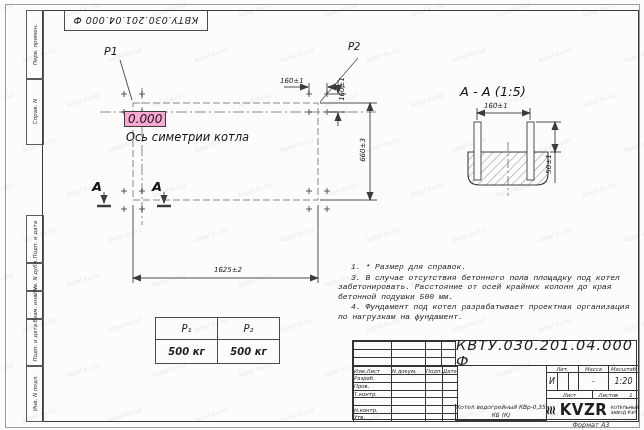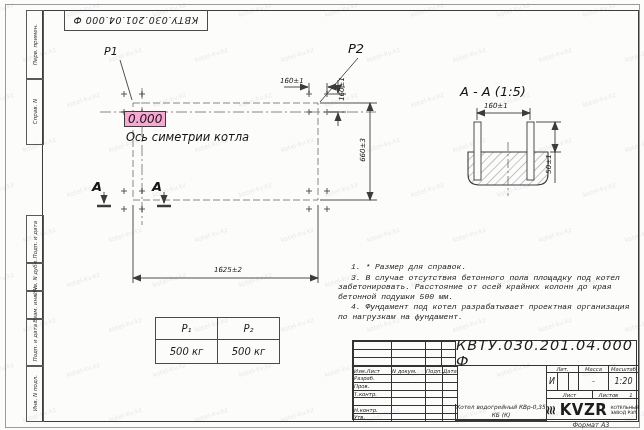--- a/index.html
+++ b/index.html
@@ -22,21 +22,21 @@
   .dim{font-size:7px;}
   .vtext{transform:rotate(-90deg);transform-origin:center;text-align:center;}
   #level-mark{border:1px solid #3c3c3c;background:#f9a8d4;padding:0 3px;font-size:12px;}
   
   #notes{left:338px;top:262px;width:298px;font-size:8px;line-height:1.2;font-style:italic;color:#222;}
   #notes p{margin:0 0 1px 0;text-indent:13px;font-family:Liberation Mono, monospace;}
   
   #load-table{left:155px;top:317px;border-collapse:collapse;}
   #load-table td{border:1px solid #4a4a4a;width:59px;text-align:center;font-style:italic;font-size:10px;}
   #load-table tr:first-child td{height:19px;}
-  #load-table tr:last-child td{height:21px;}
+  #load-table tr:last-child td{height:21px;font-weight:bold;}
   
   #title-block{left:352px;top:340px;width:285px;height:80px;border:1.2px solid #333;box-sizing:border-box;font-style:italic;}
   #title-block .cell{position:absolute;box-sizing:border-box;border-left:1px solid #333;border-bottom:1px solid #333;}
   table.grid{border-collapse:collapse;table-layout:fixed;}
   table.grid td{border:1px solid #333;padding:0;font-size:5.3px;font-style:italic;overflow:hidden;white-space:nowrap;color:#222;}
   #doc-cell{left:102px;top:0;width:183px;height:25px;display:flex;align-items:center;justify-content:center;
     font-size:14.5px;letter-spacing:1px;}
   #name-cell{left:102px;top:25px;width:91px;height:38px;display:flex;align-items:center;justify-content:center;
     text-align:center;font-size:9.5px;line-height:1.25;}
   #product-cell{left:102px;top:63px;width:91px;height:17px;display:flex;align-items:center;justify-content:center;
@@ -238,21 +238,21 @@
       <line x1="530" y1="120" x2="530" y2="108"></line>
       <line x1="477" y1="113" x2="530" y2="113" marker-start="url(#arr)" marker-end="url(#arr)"></line>
       <line x1="536" y1="122" x2="561" y2="122"></line>
       <line x1="550" y1="152" x2="561" y2="152"></line>
       <line x1="555" y1="122" x2="555" y2="152" marker-start="url(#arr)" marker-end="url(#arr)"></line>
       <line x1="555" y1="152" x2="555" y2="183"></line>
     </g>
   </svg>
 
   <div class="abs lbl" style="left:104px;top:45px;font-size:11px;">P1</div>
-  <div class="abs lbl" style="left:348px;top:41px;font-size:13px;">P2</div>
+  <div class="abs lbl" style="left:348px;top:41px;font-size:10px;">P2</div>
   <div class="abs lbl dim" style="left:280px;top:77px;">160±1</div>
   <div class="abs lbl dim vtext" style="left:326px;top:85px;width:32px;">160±1</div>
   <div class="abs lbl dim vtext" style="left:345px;top:146px;width:36px;">660±3</div>
   <div class="abs lbl dim" style="left:198px;top:266px;width:60px;text-align:center;">1625±2</div>
   <div class="abs lbl" id="level-mark" style="left:124px;top:111px;">0.000</div>
   <div class="abs lbl" style="left:126px;top:130px;font-size:11.5px;">Ось симетрии котла</div>
   <div class="abs lbl" style="left:92px;top:179px;font-size:13px;font-weight:bold;">А</div>
   <div class="abs lbl" style="left:152px;top:179px;font-size:13px;font-weight:bold;">А</div>
 
   <div class="abs lbl" style="left:460px;top:84px;font-size:13px;">А - А (1:5)</div>

